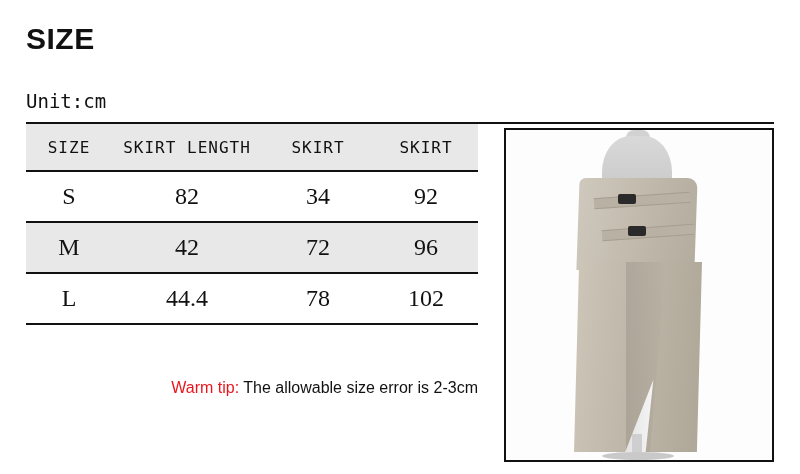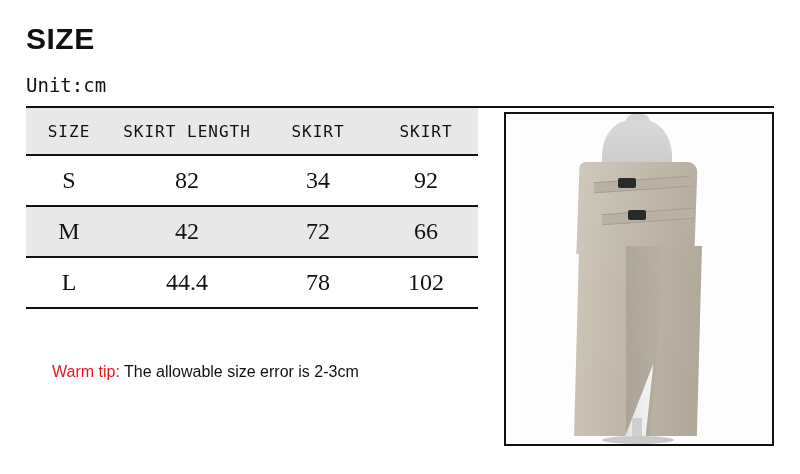--- a/index.html
+++ b/index.html
@@ -27,21 +27,21 @@
     font-size: 30px;
     letter-spacing: 0.5px;
     color: #111111;
     padding-top: 24px;
     line-height: 1;
   }
   .unit {
     font-family: "DejaVu Sans Mono", monospace;
     font-size: 19px;
     color: #111111;
-    margin-top: 20px;
+    margin-top: 36px;
     letter-spacing: 0px;
   }
   .rule {
     height: 2px;
     background: #111111;
     margin-top: 10px;
     width: 748px;
   }
   .content {
     display: flex;
@@ -89,20 +89,21 @@
   col.c2 { width: 150px; }
   col.c3 { width: 112px; }
   col.c4 { width: 104px; }
 
   .tip {
     margin-top: 54px;
     font-family: "Liberation Sans", sans-serif;
     font-size: 16px;
     color: #111111;
     padding-left: 26px;
+    text-align: right;
   }
   .tip .warn {
     color: #e8171f;
   }
   .right-col {
     flex: 1 1 auto;
     display: flex;
     justify-content: flex-end;
     padding-top: 4px;
   }
@@ -233,21 +234,21 @@
           <tr class="plain">
             <td>S</td>
             <td>82</td>
             <td>34</td>
             <td>92</td>
           </tr>
           <tr class="shaded">
             <td>M</td>
             <td>42</td>
             <td>72</td>
-            <td>66</td>
+            <td>96</td>
           </tr>
           <tr class="plain">
             <td>L</td>
             <td>44.4</td>
             <td>78</td>
             <td>102</td>
           </tr>
         </tbody>
       </table>
 

